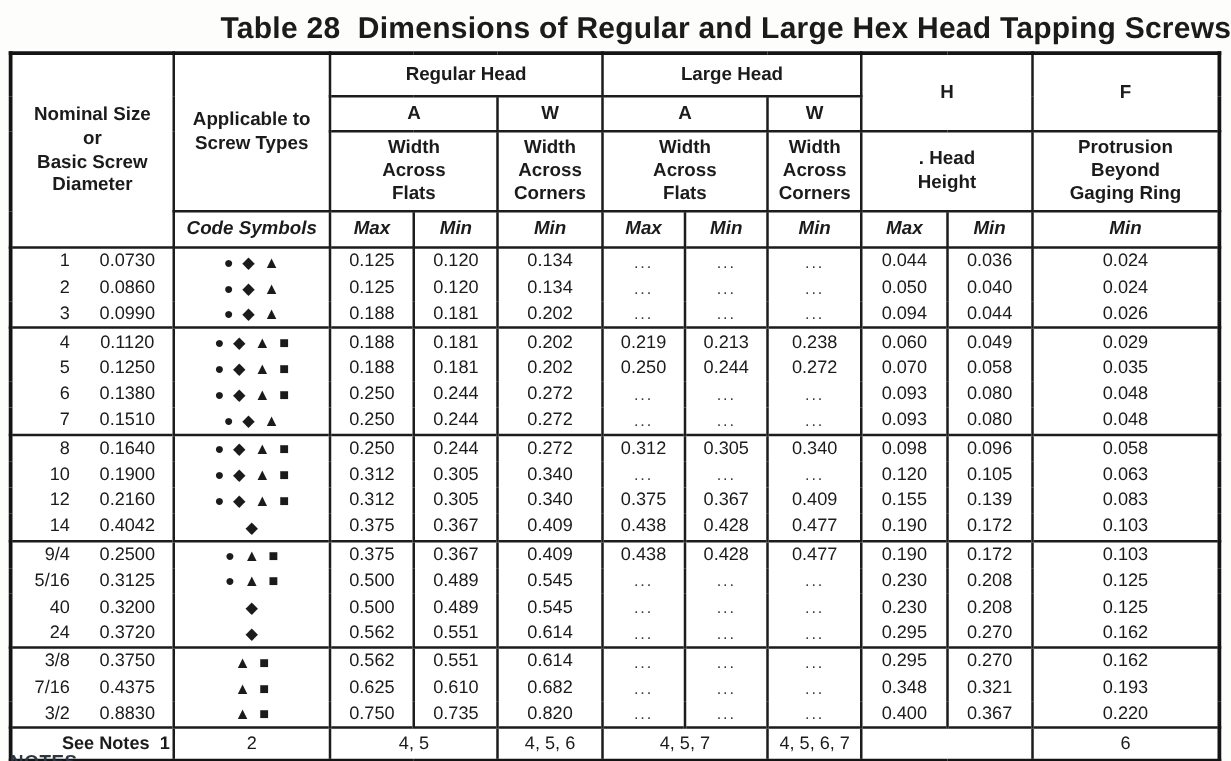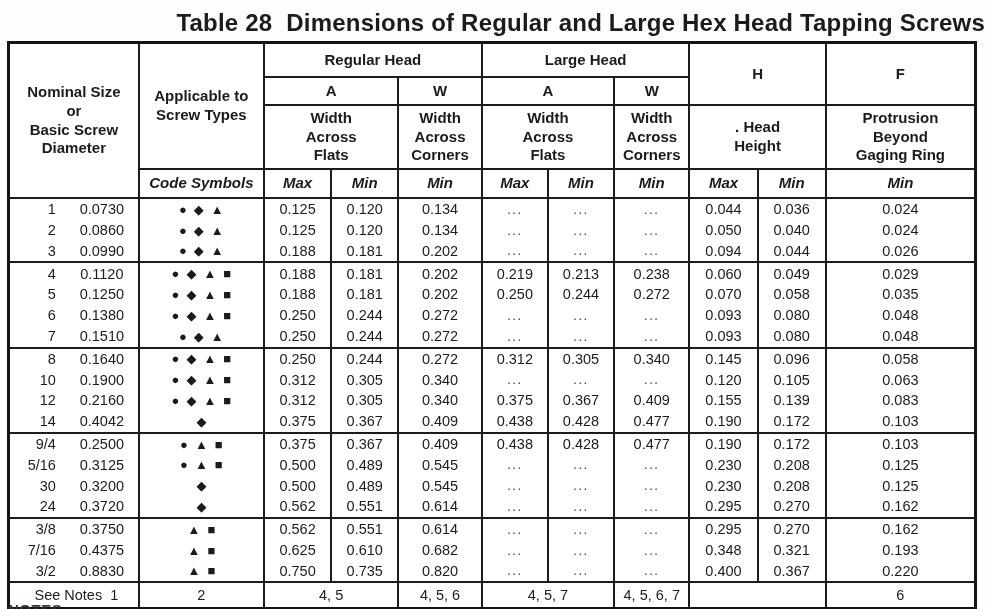--- a/index.html
+++ b/index.html
@@ -55,21 +55,21 @@
     font-size:14.5px;
   }
   td.nominal{padding:0 4px;}
   .nom-wrap{display:flex;justify-content:flex-start;}
   .nom-size{display:inline-block;width:42px;text-align:right;}
   .nom-dia{display:inline-block;width:64px;text-align:center;margin-left:14px;}
   td.symbols{font-size:13px;letter-spacing:0;}
   td.symbols .sym{display:inline-block;margin:0 3.5px;line-height:1;}
   td.val{font-size:14.5px;}
   td.val.dots{font-size:13px;letter-spacing:1.5px;color:#3a3a3a;}
-  td.see-notes{text-align:center;padding-left:7px;white-space:pre;}
+  td.see-notes{text-align:right;padding-left:7px;white-space:pre;font-weight:bold;}
   .notes-clipped{
     position:absolute;left:8px;top:601px;
     font-size:15px;font-weight:bold;color:#2c3744;
     letter-spacing:.5px;
   }
 </style>
 </head>
 <body>
 
 <div class="page-title">
@@ -291,21 +291,21 @@
             <span class="nom-dia">0.1640</span>
           </span>
         </td>
         <td class="symbols"><span class="sym">●</span><span class="sym">◆</span><span class="sym">▲</span><span class="sym">■</span></td>
         <td class="val">0.250</td>
         <td class="val">0.244</td>
         <td class="val">0.272</td>
         <td class="val">0.312</td>
         <td class="val">0.305</td>
         <td class="val">0.340</td>
-        <td class="val">0.145</td>
+        <td class="val">0.098</td>
         <td class="val">0.096</td>
         <td class="val">0.058</td>
       </tr>
       <tr>
         <td class="nominal">
           <span class="nom-wrap">
             <span class="nom-size">10</span>
             <span class="nom-dia">0.1900</span>
           </span>
         </td>
@@ -390,21 +390,21 @@
         <td class="val dots">...</td>
         <td class="val dots">...</td>
         <td class="val dots">...</td>
         <td class="val">0.230</td>
         <td class="val">0.208</td>
         <td class="val">0.125</td>
       </tr>
       <tr>
         <td class="nominal">
           <span class="nom-wrap">
-            <span class="nom-size">30</span>
+            <span class="nom-size">40</span>
             <span class="nom-dia">0.3200</span>
           </span>
         </td>
         <td class="symbols"><span class="sym">◆</span></td>
         <td class="val">0.500</td>
         <td class="val">0.489</td>
         <td class="val">0.545</td>
         <td class="val dots">...</td>
         <td class="val dots">...</td>
         <td class="val dots">...</td>

